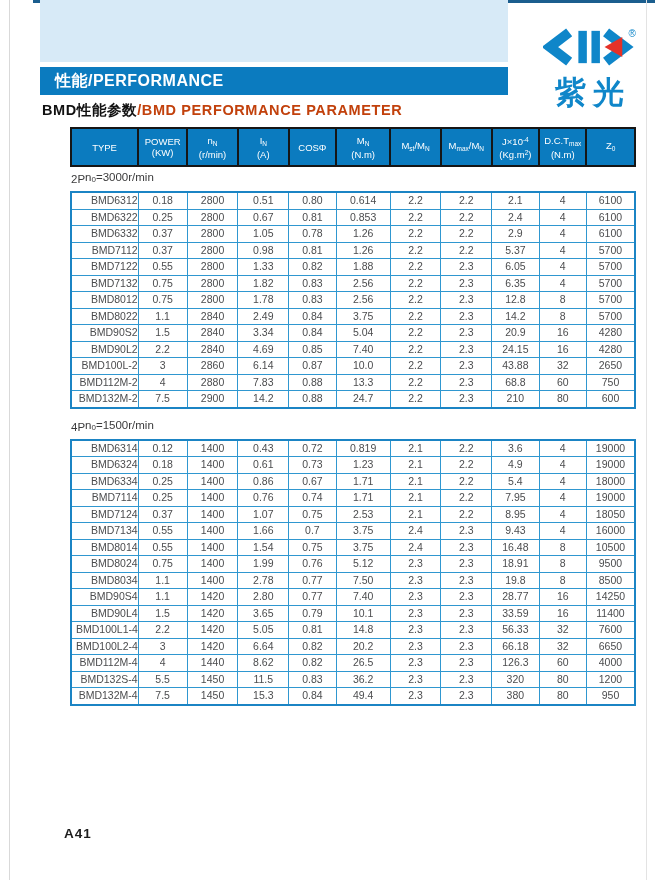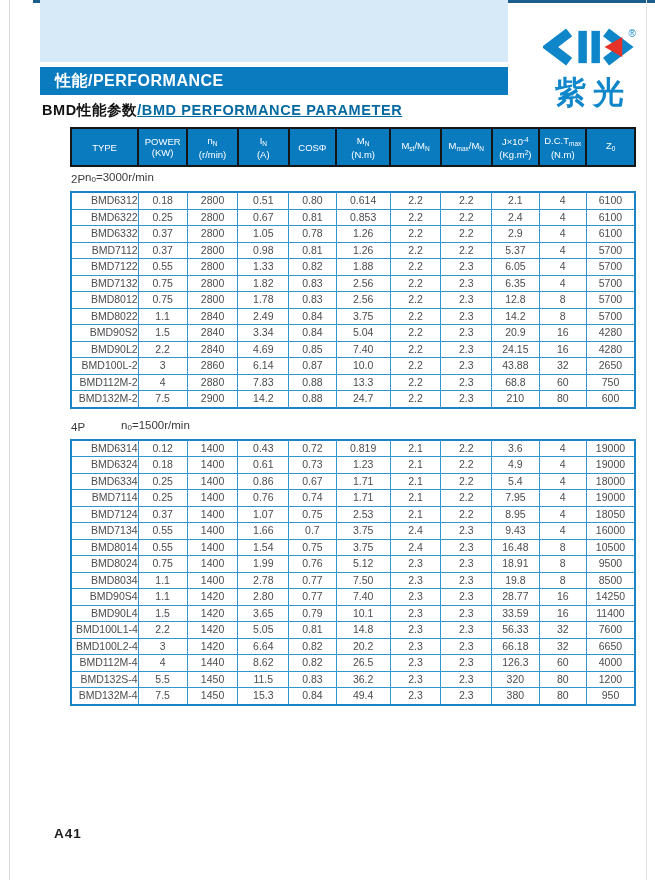--- a/index.html
+++ b/index.html
@@ -23,51 +23,51 @@
   }
 
   .banner{
     position:absolute;left:40px;top:67px;width:468px;height:28px;background:#0b7bbf;
     color:#ffffff;font-size:16px;font-weight:bold;line-height:28px;
     padding-left:15px;box-sizing:border-box;letter-spacing:0.5px;
   }
 
   .heading{position:absolute;left:42px;top:101px;font-size:14.5px;font-weight:bold;letter-spacing:0.6px;white-space:nowrap;}
   .heading .cn{color:#111111;}
-  .heading .en{color:#0369a1;text-decoration:underline;}
+  .heading .en{color:#c2410c;}
 
   .table-wrap{position:absolute;left:42px;top:127px;width:566px;padding-left:28px;}
 
   table{border-collapse:collapse;width:100%;table-layout:fixed;}
 
   
   table.hdr th{
     background:#0b7bbf;color:#ffffff;font-weight:normal;
     border:2px solid #151515;font-size:9.5px;line-height:11px;
     height:34px;padding:1px 0;text-align:center;vertical-align:middle;
   }
   table.hdr th sub{font-size:6.5px;vertical-align:-2px;}
   table.hdr th sup{font-size:6.5px;vertical-align:3px;}
 
   .section-line{
     display:flex;align-items:flex-end;
     font-size:11.5px;color:#3a3a3b;margin:5px 1px 4px 1px;height:15px;line-height:15px;
   }
   .section-line sub{font-size:8px;vertical-align:-1px;}
-  .section-line.second{margin-top:11px;gap:36px;}
+  .section-line.second{margin-top:11px;}
 
   table.data td{
     border:1px solid #2f97d0;font-size:10.5px;color:#4b4c4e;
     height:15.5px;line-height:15.5px;padding:0;text-align:center;
     white-space:nowrap;overflow:hidden;
   }
   table.data{border:2px solid #1b84c4;}
   table.data td.c-type{text-align:right;padding-left:4px;}
 
-  .page-num{position:absolute;left:54px;top:826px;font-size:13.5px;font-weight:bold;color:#1d1d1d;letter-spacing:1px;}
+  .page-num{position:absolute;left:64px;top:826px;font-size:13.5px;font-weight:bold;color:#1d1d1d;letter-spacing:1px;}
 </style>
 </head>
 <body>
 
 <div class="top-rule"></div>
 <div class="edge-left"></div>
 <div class="edge-right"></div>
 <div class="light-band"></div>
 
 <div class="brand">

